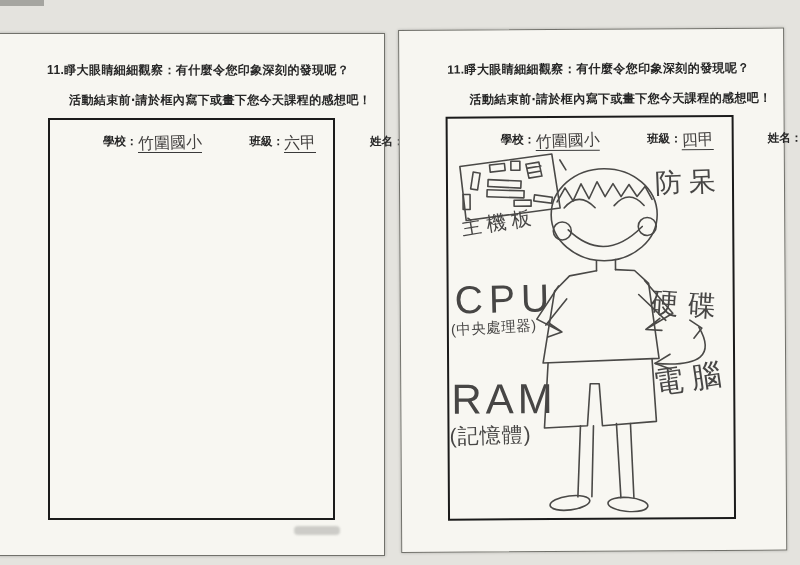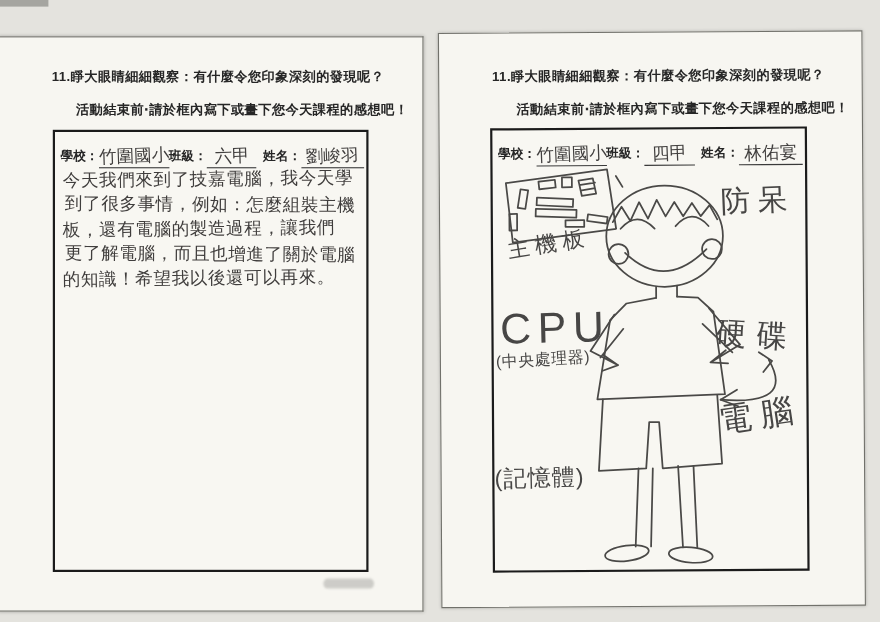--- a/index.html
+++ b/index.html
@@ -22,21 +22,21 @@
   .page.left .hl2{left:71px;top:58px;}
   .page.right .hl1{left:48px;top:31px;}
   .page.right .hl2{left:70px;top:61px;}
   .box{position:absolute;border:2.5px solid #1b1b1b;background:#f8f7f2;}
   .page.left .box{left:50px;top:84px;width:283px;height:398px;}
   .page.right .box{left:46px;top:86px;width:284px;height:400px;}
   .formrow{
     position:absolute;left:0;top:0;right:0;height:30px;
     display:flex;align-items:flex-end;padding:3px 2px 0 5px;white-space:nowrap;
   }
-  .plabel{font-size:11.5px;font-weight:bold;color:#262626;padding-bottom:4px;}
+  .plabel{font-size:11.5px;font-weight:bold;color:#262626;padding-bottom:4px;margin-left:48px;}
   .blank{display:inline-block;border-bottom:1.3px solid #3a3a3a;text-align:center;}
   .hand{color:#413f3e;}
   .school-blank{width:72px;}
   .class-blank{width:52px;margin-right:6px;}
   .name-blank{width:66px;}
   .hval{display:inline-block;font-size:16px;transform:rotate(-2deg);line-height:14px;}
   .essay{position:absolute;left:7px;top:33px;right:5px;font-size:16px;line-height:22.5px;color:#403e3d;letter-spacing:.5px;}
   .essay div{white-space:nowrap;}
   .essay div:nth-child(odd){transform:rotate(-.6deg);}
   .essay div:nth-child(even){transform:rotate(.4deg);margin-left:2px;}
@@ -62,27 +62,20 @@
     <div class="hl1">11.睜大眼睛細細觀察：有什麼令您印象深刻的發現呢？</div>
     <div class="hl2">活動結束前‧請於框內寫下或畫下您今天課程的感想吧！</div>
     <div class="box">
       <div class="formrow">
         <span class="plabel">學校：</span>
         <span class="blank school-blank"><span class="hand hval">竹圍國小</span></span>
         <span class="plabel">班級：</span>
         <span class="blank class-blank"><span class="hand hval">六甲</span></span>
         <span class="plabel">姓名：</span>
         <span class="blank name-blank"><span class="hand hval">劉峻羽</span></span>
-      </div>
-      <div class="essay hand">
-        <div>今天我們來到了技嘉電腦，我今天學</div>
-        <div>到了很多事情，例如：怎麼組裝主機</div>
-        <div>板，還有電腦的製造過程，讓我們</div>
-        <div>更了解電腦，而且也增進了關於電腦</div>
-        <div>的知識！希望我以後還可以再來。</div>
       </div>
     </div>
     <div class="smudge"></div>
   </div>
 
   <div class="page right">
     <div class="hl1">11.睜大眼睛細細觀察：有什麼令您印象深刻的發現呢？</div>
     <div class="hl2">活動結束前‧請於框內寫下或畫下您今天課程的感想吧！</div>
     <div class="box">
       <div class="formrow">
@@ -141,17 +134,18 @@
           <path d="M206,246 L221,237 M206,246 L222,252"></path>
           <path d="M241,203 L253,211 M253,211 L245,221"></path>
         </g>
       </svg>
 
       <span class="dlabel hand lb-mb">主機板</span>
       <span class="dlabel hand lb-fool">防呆</span>
       <span class="dlabel hand lb-hdd">硬碟</span>
       <span class="dlabel hand lb-cpu">CPU</span>
       <span class="dlabel hand lb-cpusub">(中央處理器)</span>
+      <span class="dlabel hand lb-ram">RAM</span>
       <span class="dlabel hand lb-ramsub">(記憶體)</span>
       <span class="dlabel hand lb-pc">電腦</span>
     </div>
   </div>
 </div>
 
 </body></html>

